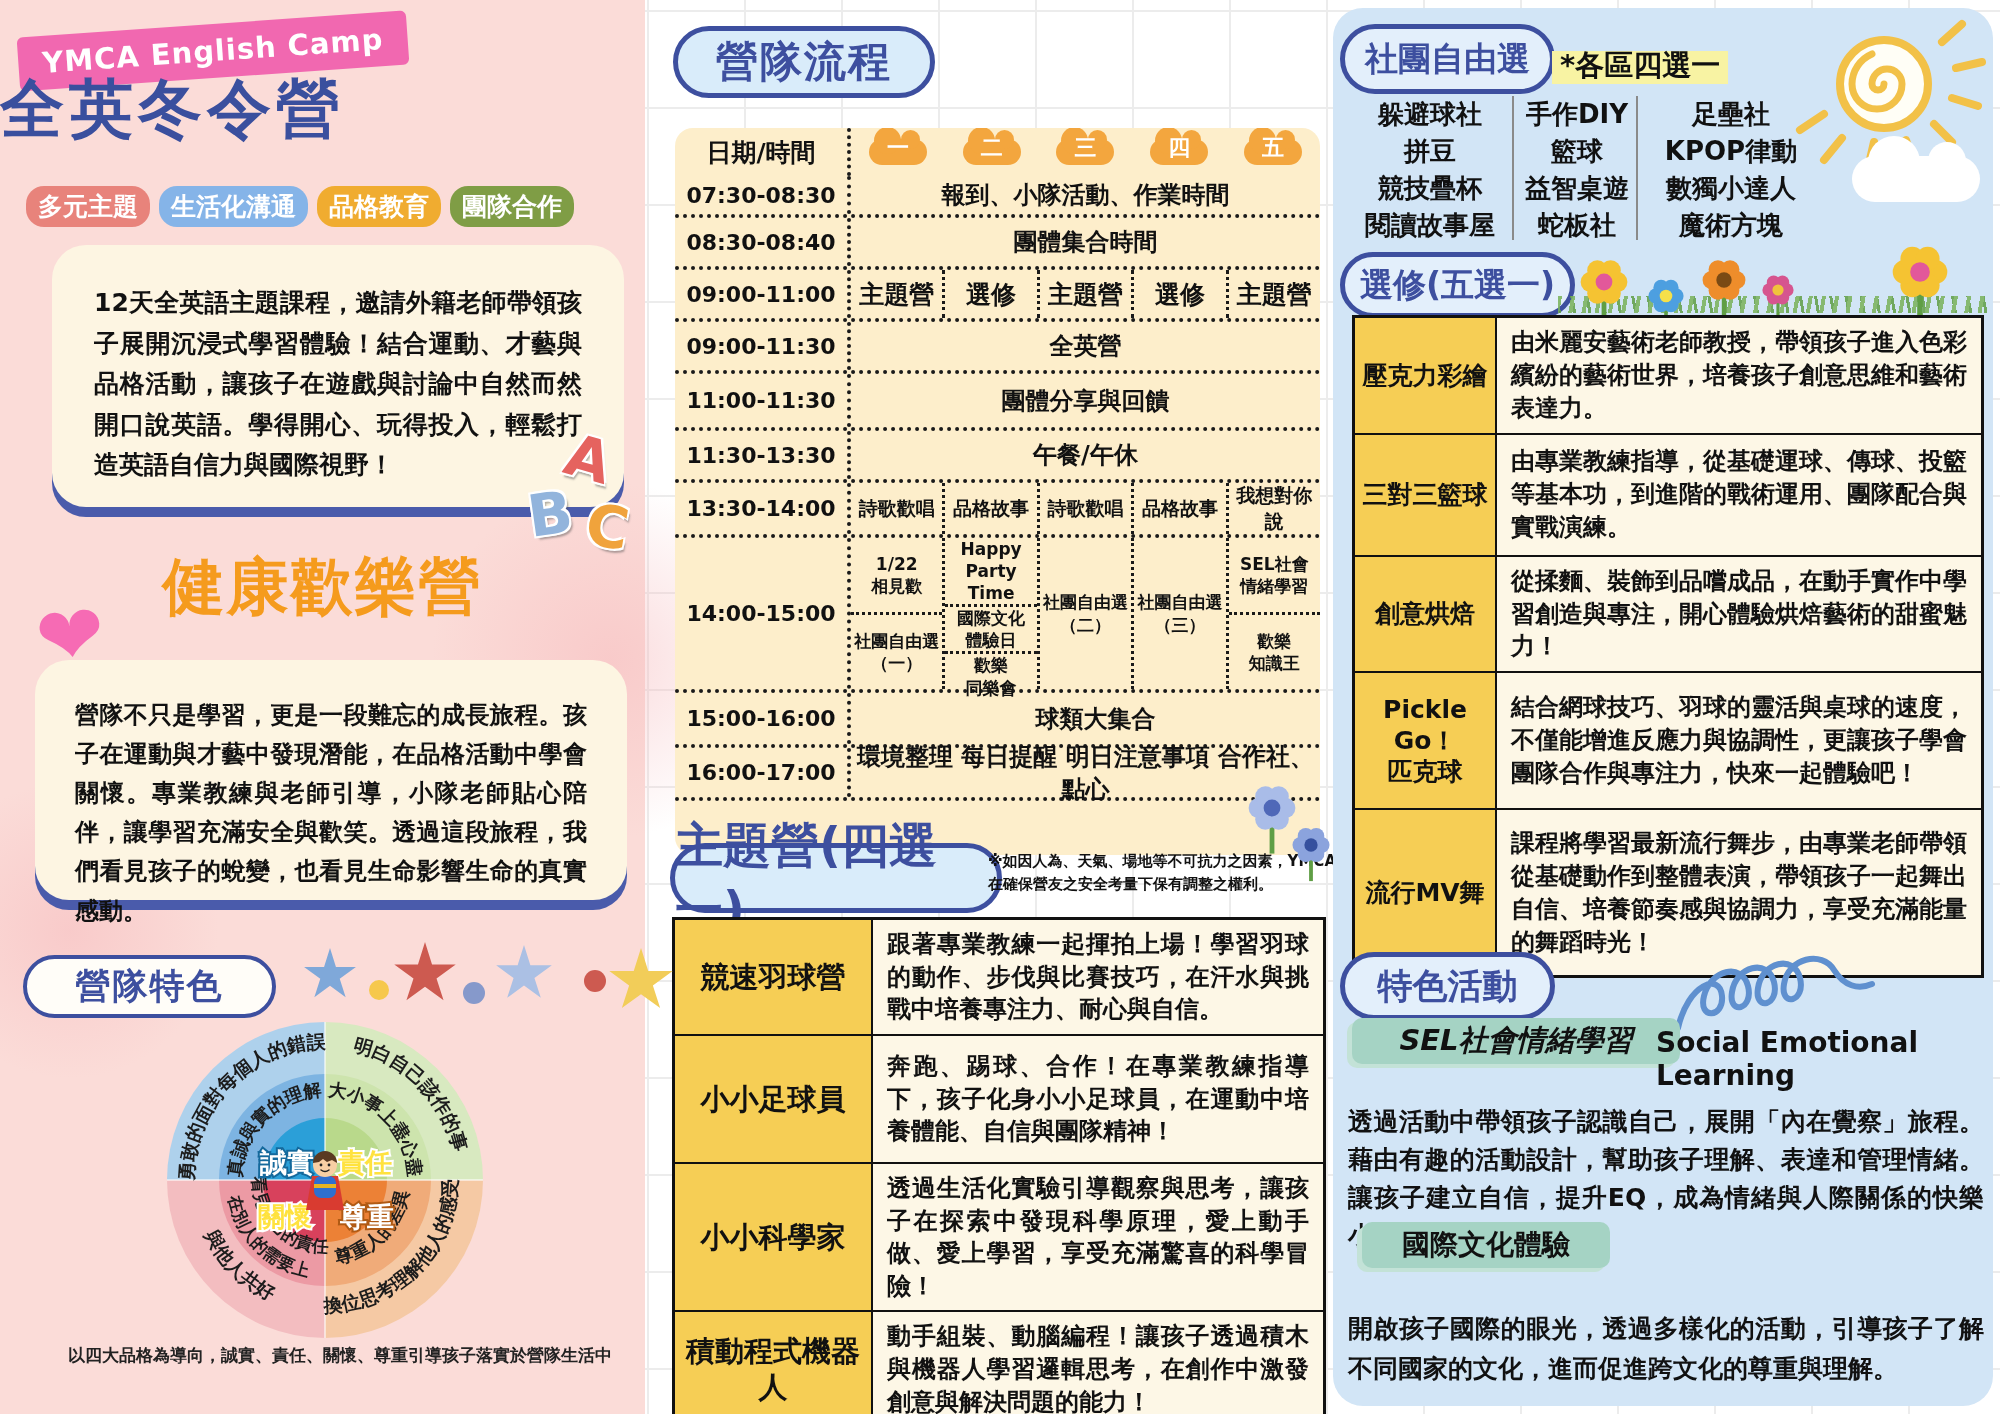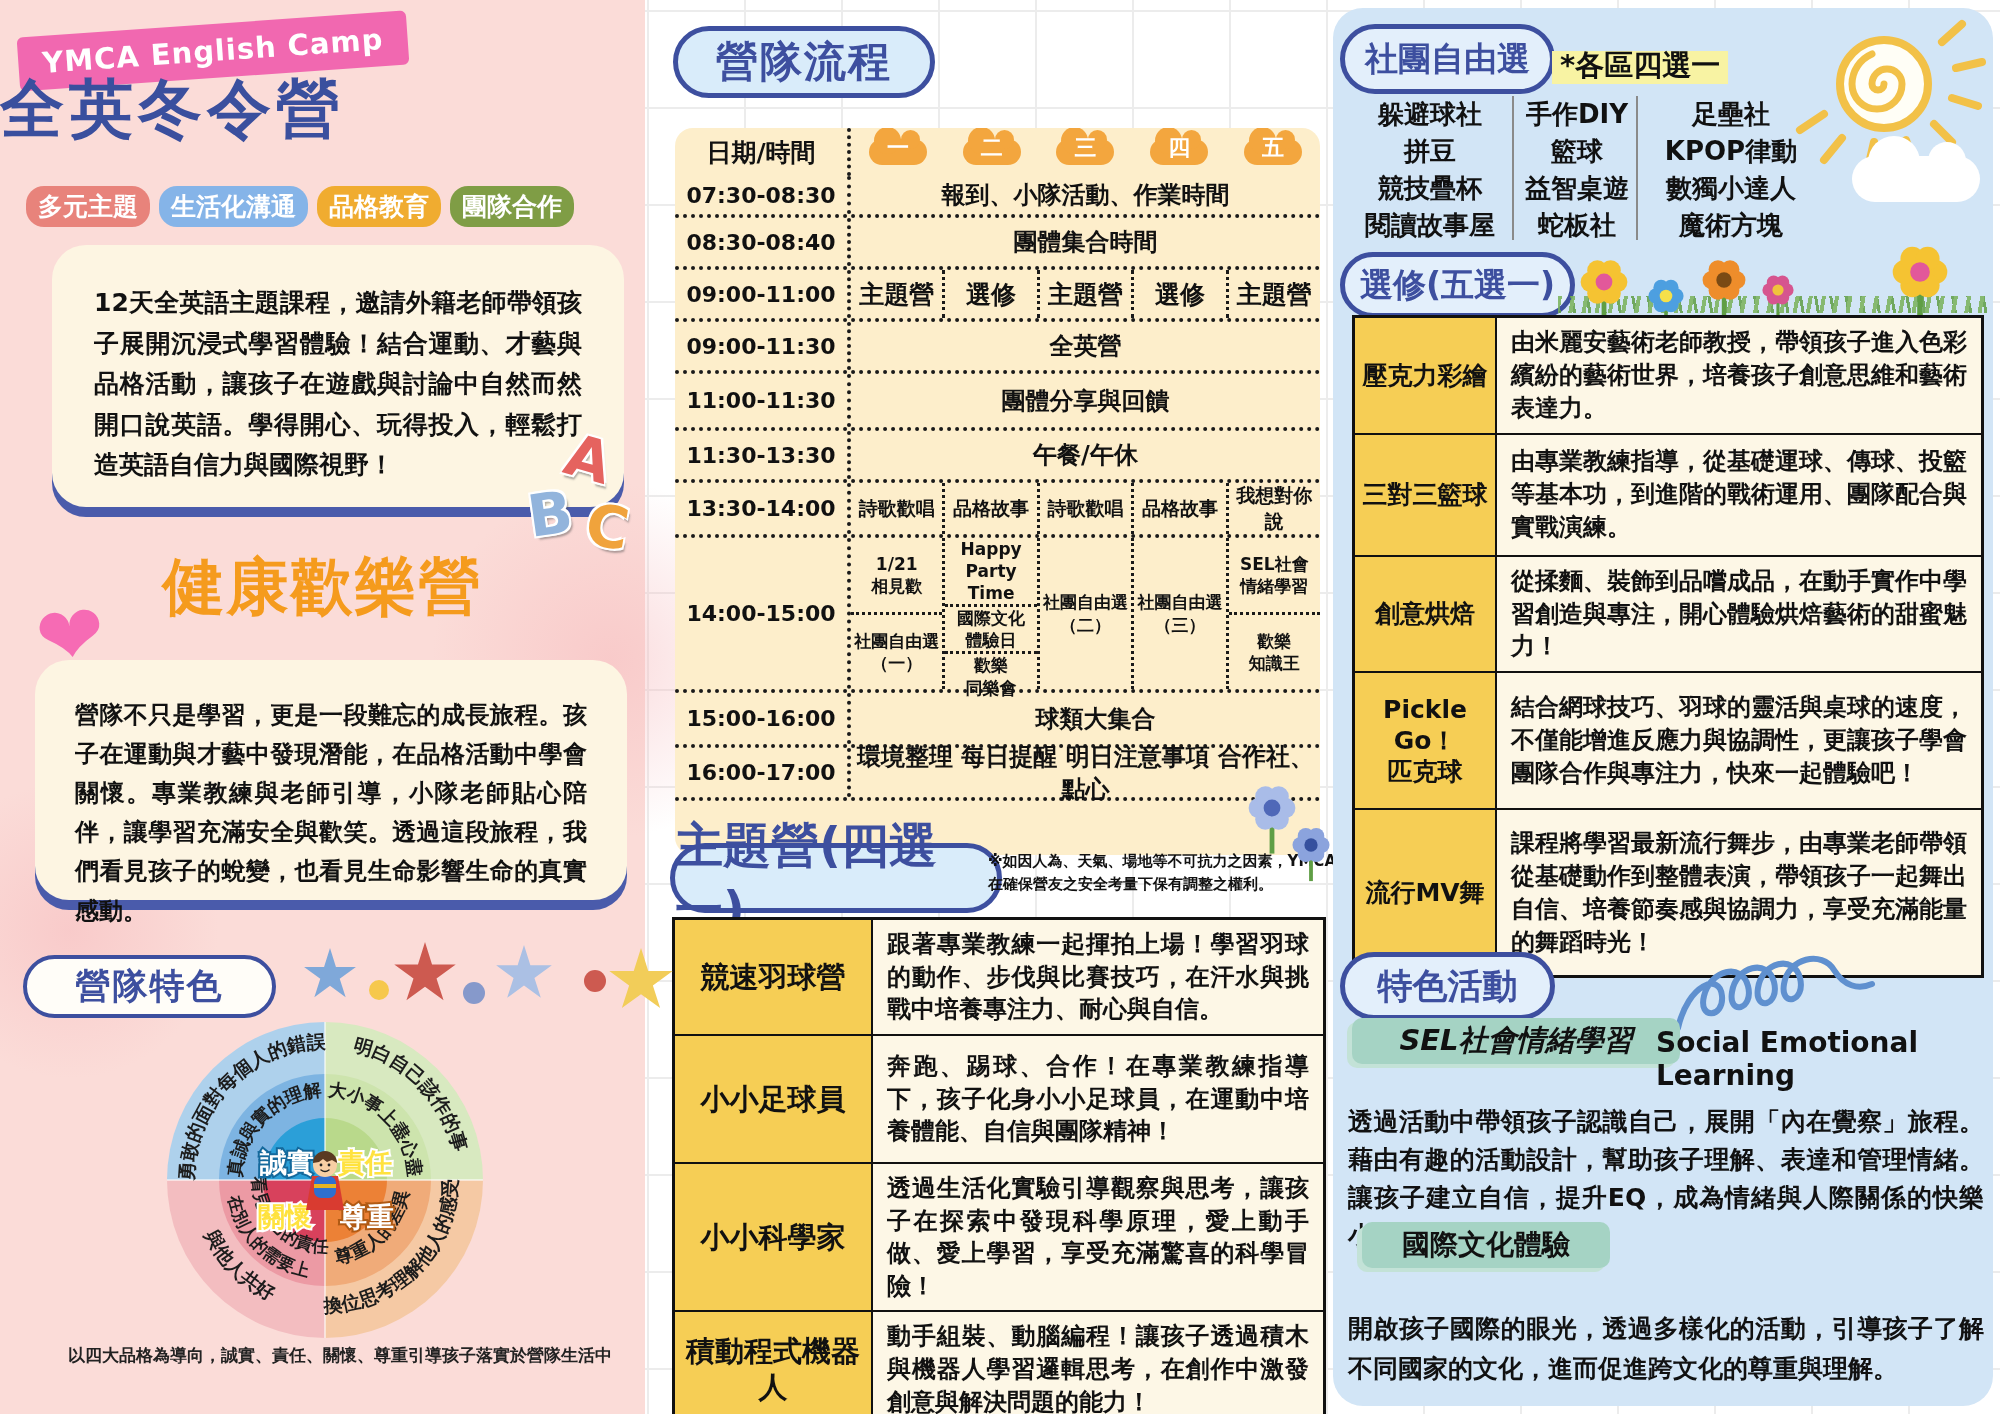--- a/index.html
+++ b/index.html
@@ -261,21 +261,21 @@
         <div class="s-time">13:30-14:00</div>
         <div class="s-cell">詩歌歡唱</div>
         <div class="s-cell vsep">品格故事</div>
         <div class="s-cell vsep">詩歌歡唱</div>
         <div class="s-cell vsep">品格故事</div>
         <div class="s-cell vsep">我想對你說</div>
       </div>
       <div class="s-row sep" style="height: 155px;">
         <div class="s-time">14:00-15:00</div>
         <div class="s-col">
-          <div class="s-sub hsep">1/21
+          <div class="s-sub hsep">1/22
 相見歡</div>
           <div class="s-sub">社團自由選
 （一）</div>
         </div>
         <div class="s-col vsep">
           <div class="s-sub hsep">Happy
 Party Time</div>
           <div class="s-sub hsep">國際文化
 體驗日</div>
           <div class="s-sub">歡樂

